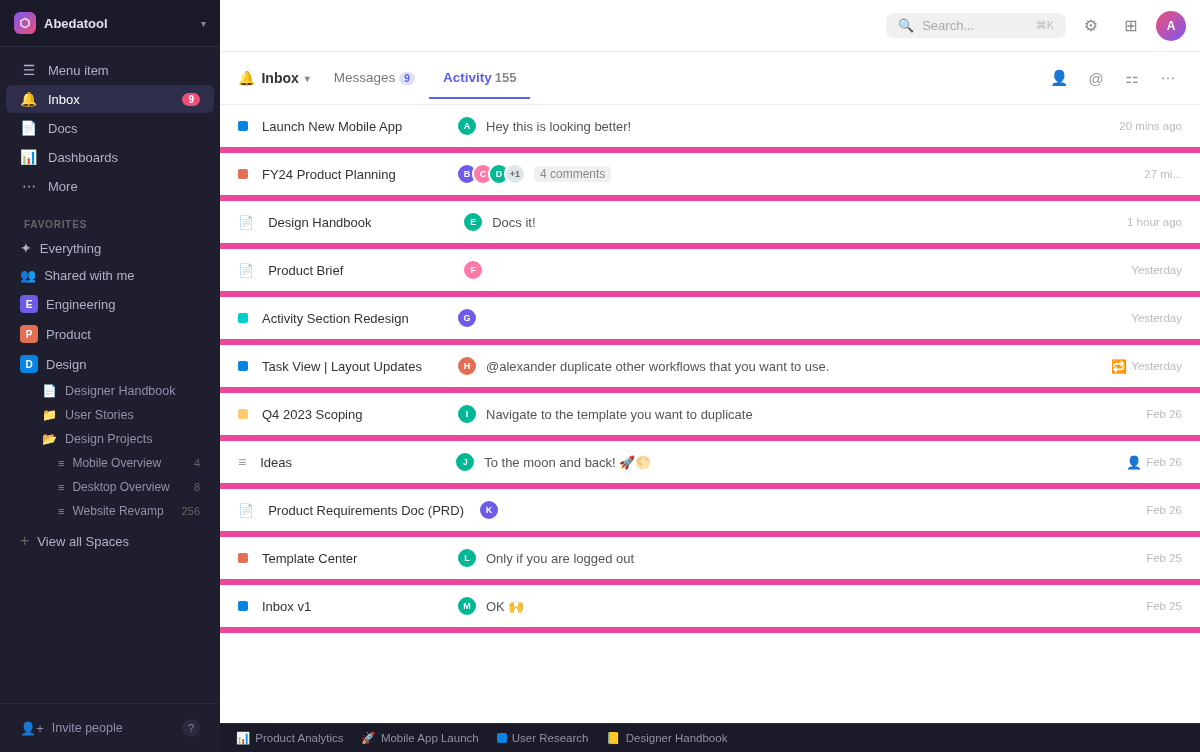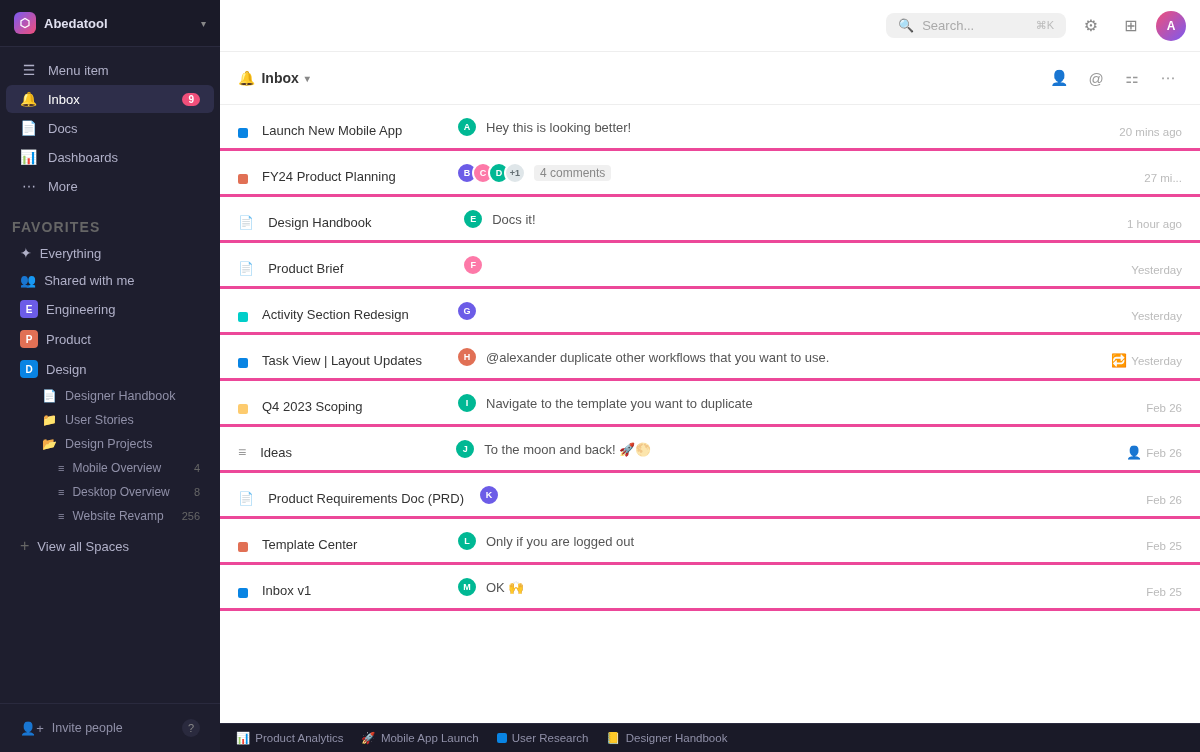--- a/index.html
+++ b/index.html
@@ -61,25 +61,25 @@
     .sidebar-badge {
       background: #f04f7a;
       color: white;
       font-size: 10px;
       font-weight: 700;
       border-radius: 10px;
       padding: 1px 6px;
       margin-left: auto;
     }
     .sidebar-section-label {
-      font-size: 14px;
+      font-size: 10px;
       font-weight: 700;
       letter-spacing: 0.08em;
       color: #666;
-      padding: 10px 12px 4px;
+      padding: 10px 24px 4px;
       text-transform: uppercase;
     }
     .sidebar-space-item {
       display: flex;
       align-items: center;
       padding: 5px 14px;
       gap: 8px;
       cursor: pointer;
       border-radius: 6px;
       margin: 1px 6px;
@@ -236,23 +236,23 @@
       width: 28px; height: 28px; border-radius: 5px;
       display: flex; align-items: center; justify-content: center;
     }
 
     .inbox-list {
       flex: 1;
       overflow-y: auto;
     }
     .inbox-row {
       display: flex;
-      align-items: flex-end;
+      align-items: center;
       padding: 10px 18px;
-      border-bottom: 3px solid #ec4899;
+      border-bottom: 6px solid #ec4899;
       gap: 14px;
       cursor: pointer;
       min-height: 46px;
     }
     .task-indicator {
       width: 10px; height: 10px;
       border-radius: 2px;
       flex-shrink: 0;
     }
     .task-name {
@@ -441,20 +441,28 @@
       <button class="topbar-icon-btn" title="Grid">⊞</button>
       <div class="topbar-avatar">A</div>
     </div>
   </div>
 
   <div class="inbox-header">
     <div class="inbox-title">
       <span>🔔</span>
       <span>Inbox</span>
       <span class="chevron">▾</span>
+    </div>
+    <div class="inbox-tabs">
+      <div class="inbox-tab">
+        <span>Messages</span><span class="tab-badge">9</span>
+      </div>
+      <div class="inbox-tab active">
+        <span>Activity</span><span class="tab-badge-gray">155</span>
+      </div>
     </div>
     <div class="inbox-actions">
       <button class="inbox-action-btn">👤</button>
       <button class="inbox-action-btn">@</button>
       <button class="inbox-action-btn">⚏</button>
       <button class="inbox-action-btn">⋯</button>
     </div>
   </div>
 
   <div class="inbox-list" id="inbox-list">

